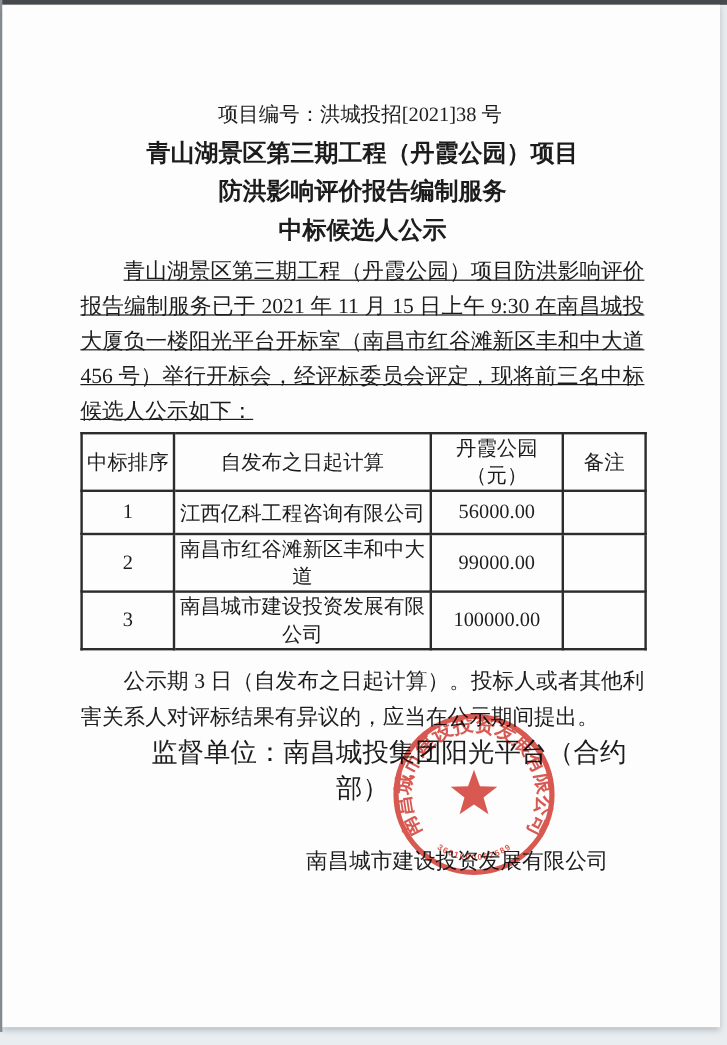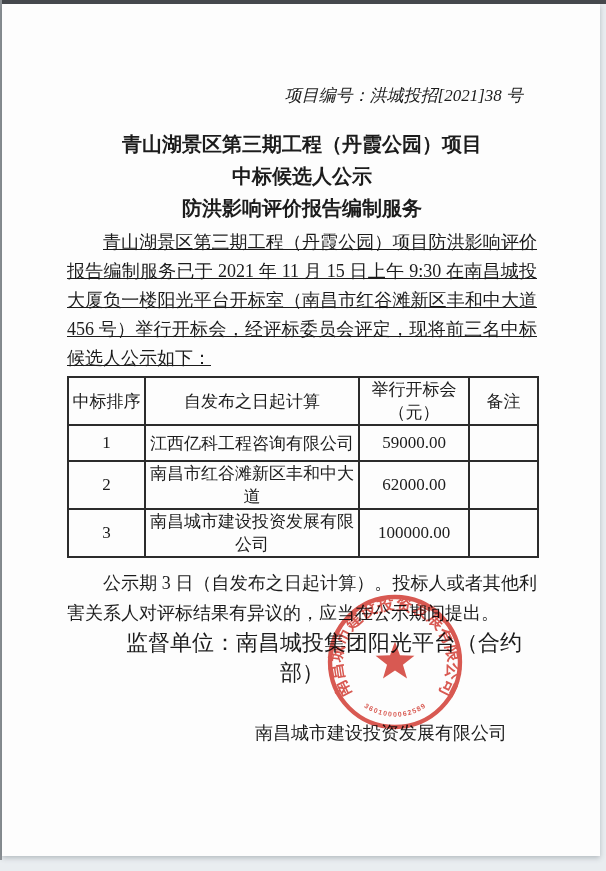--- a/index.html
+++ b/index.html
@@ -11,22 +11,22 @@
   }
   .scan-edge-top{position:absolute;top:0;left:0;width:606px;height:4px;background:#46494d;}
   .scan-edge-left{position:absolute;top:0;left:0;width:2px;height:860px;background:#8d9296;}
   .page{
     position:absolute;left:2px;top:4px;width:598px;height:852px;
     background:#fdfdfd;
     box-shadow:0 2px 5px rgba(60,70,80,.30);
     box-sizing:border-box;
     padding:0 63px 0 65px;
   }
-  .doc-number{margin:81px 14px 0 0;text-align:right;font-size:17px;line-height:21px;font-style:italic;}
-  .title-block{margin-top:22px;text-align:center;font-size:20px;font-weight:700;line-height:32px;}
+  .doc-number{margin:81px 4px 0 0;text-align:center;font-size:17px;line-height:21px;}
+  .title-block{margin-top:6px;text-align:center;font-size:20px;font-weight:700;line-height:32px;}
   .body-para{margin:4px 0 0 0;font-size:18px;line-height:29px;text-align:justify;text-indent:2em;text-decoration:underline;}
   table.bid-table{margin-top:3px;width:100%;border-collapse:collapse;table-layout:fixed;}
   table.bid-table th,table.bid-table td{
     border:2px solid #2c2c2c;text-align:center;vertical-align:middle;
     font-size:17px;font-weight:400;padding:0;
   }
   table.bid-table th{height:33px;}
   table.bid-table td{height:34px;}
   col.c-rank{width:77px;}col.c-name{width:214px;}col.c-price{width:110px;}col.c-note{width:69px;}
   .closing-para{margin:10px 0 0 0;font-size:18px;line-height:30px;text-align:justify;text-indent:2em;}
@@ -45,52 +45,52 @@
 
 <div class="scan-edge-top"></div>
 <div class="scan-edge-left"></div>
 
 <div class="page">
 
   <div class="doc-number">项目编号：洪城投招[2021]38 号</div>
 
   <div class="title-block">
     <div>青山湖景区第三期工程（丹霞公园）项目</div>
+    <div>防洪影响评价报告编制服务</div>
     <div>中标候选人公示</div>
-    <div>防洪影响评价报告编制服务</div>
   </div>
 
   <p class="body-para">青山湖景区第三期工程（丹霞公园）项目防洪影响评价报告编制服务已于 2021 年 11 月 15 日上午 9:30 在南昌城投大厦负一楼阳光平台开标室（南昌市红谷滩新区丰和中大道 456 号）举行开标会，经评标委员会评定，现将前三名中标候选人公示如下：</p>
 
   <table class="bid-table">
     <colgroup>
       <col class="c-rank">
         <col class="c-name">
         <col class="c-price">
         <col class="c-note">
     </colgroup>
     <thead>
       <tr>
         <th>中标排序</th>
         <th>自发布之日起计算</th>
-        <th>举行开标会（元）</th>
+        <th>丹霞公园（元）</th>
         <th>备注</th>
       </tr>
     </thead>
     <tbody>
       <tr>
         <td>1</td>
         <td>江西亿科工程咨询有限公司</td>
-        <td>59000.00</td>
+        <td>56000.00</td>
         <td></td>
       </tr>
       <tr>
         <td>2</td>
         <td>南昌市红谷滩新区丰和中大道</td>
-        <td>62000.00</td>
+        <td>99000.00</td>
         <td></td>
       </tr>
       <tr>
         <td>3</td>
         <td>南昌城市建设投资发展有限公司</td>
         <td>100000.00</td>
         <td></td>
       </tr>
     </tbody>
   </table>

